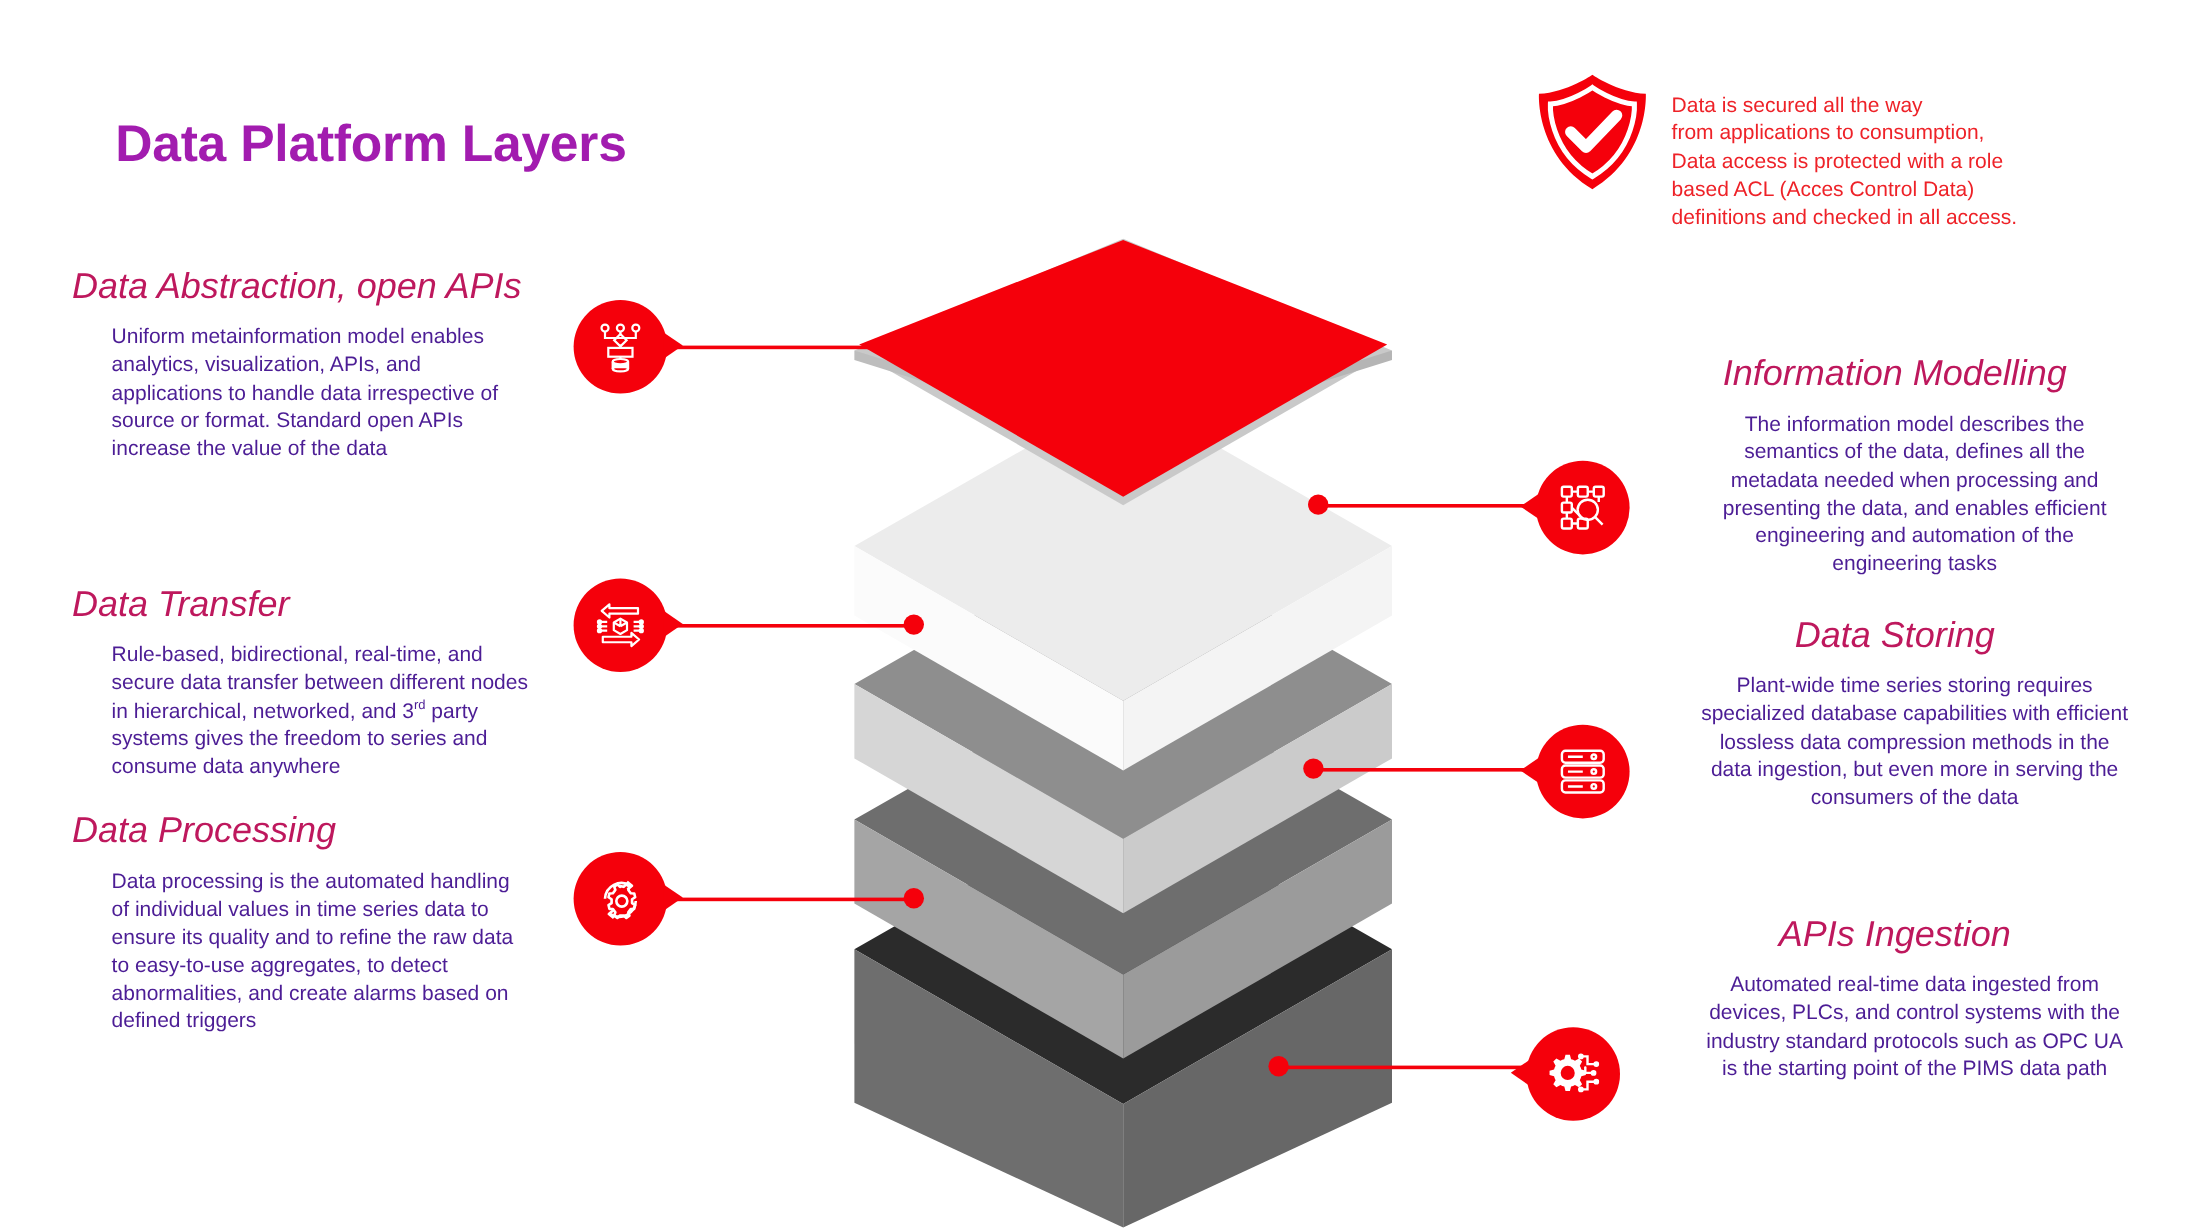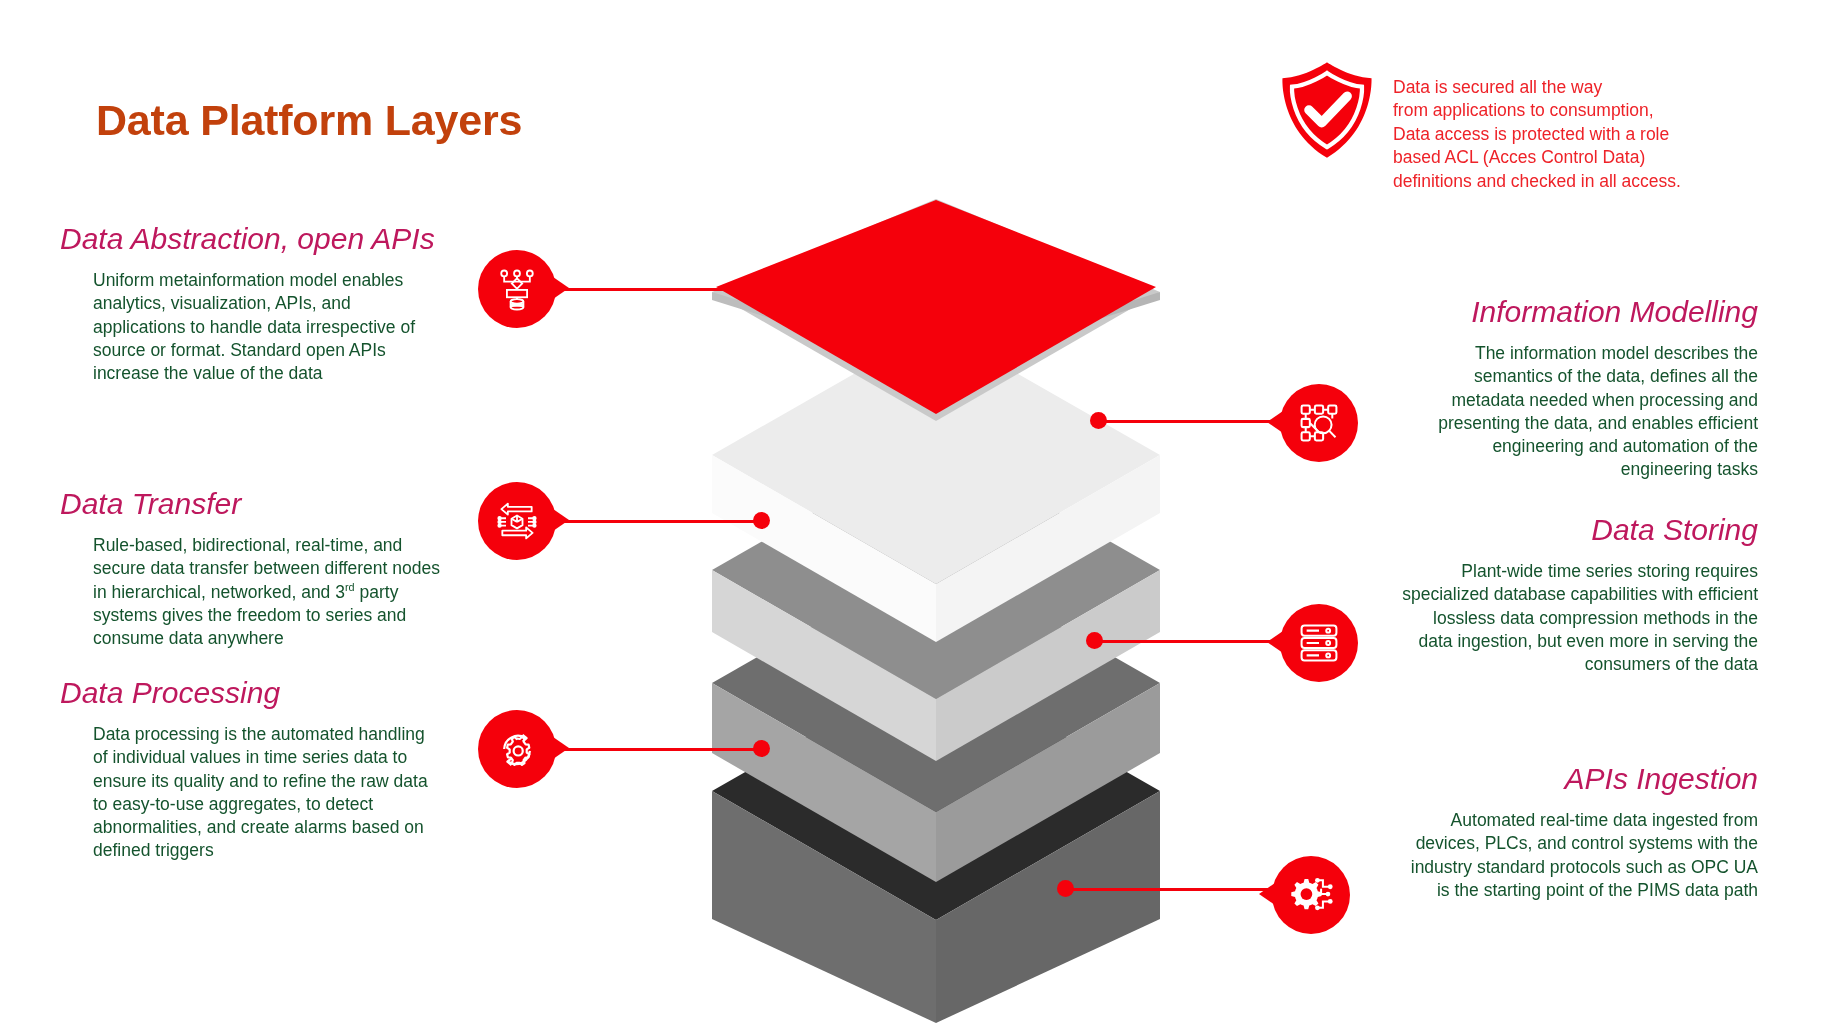--- a/index.html
+++ b/index.html
@@ -10,44 +10,44 @@
     overflow: hidden;
   }
   #stage { position: relative; width: 1821px; height: 1024px; }
 
   
   .page-title {
     position: absolute;
     left: 96px; top: 96px;
     font-size: 43px;
     font-weight: bold;
-    color: #c2410c;
+    color: #a21caf;
     letter-spacing: -0.2px;
   }
 
   
   .block { position: absolute; }
   .block h2 {
     font-size: 30px;
     font-weight: normal;
     color: #be185d;
     margin-bottom: 13px;
     white-space: nowrap;
     font-style: italic;
   }
   .block p {
     font-size: 17.5px;
     line-height: 1.33;
-    color: #14532d;
+    color: #4c1d95;
     padding-left: 33px;
   }
   .block p sup { font-size: 0.62em; vertical-align: super; line-height: 0; }
 
   .left-block  { width: 382px; text-align: left; }
-  .right-block { width: 392px; text-align: right; }
+  .right-block { width: 392px; text-align: center; margin-left: 17px; }
 
   
   .security-note {
     position: absolute;
     left: 1393px; top: 56px;
     width: 360px;
     color: #EE2228;
     font-size: 17.5px;
     line-height: 1.34;
     margin-top: 20px;

